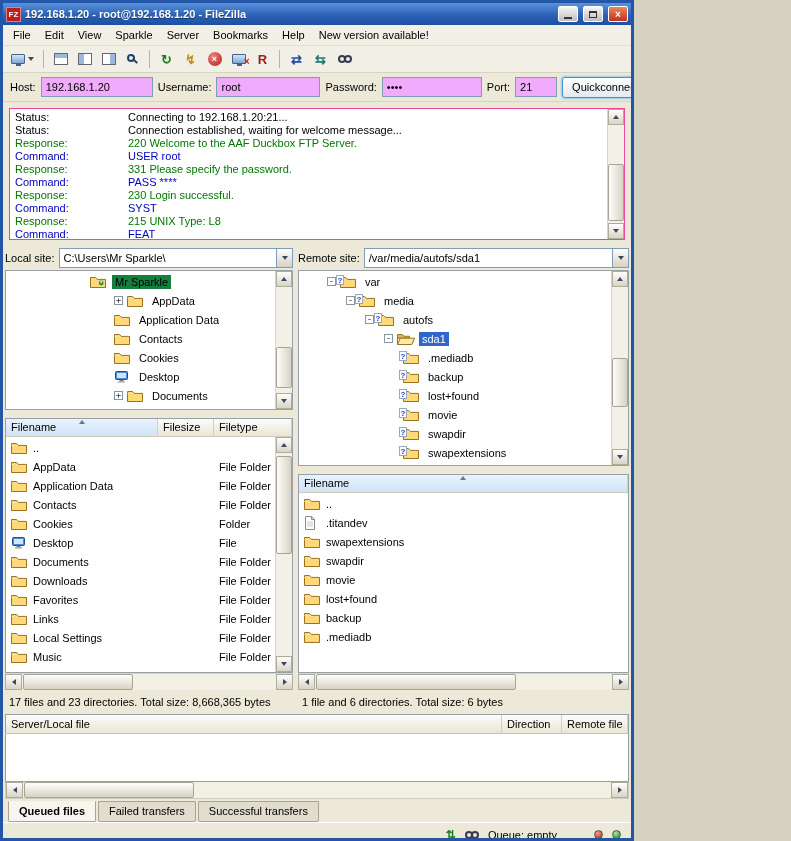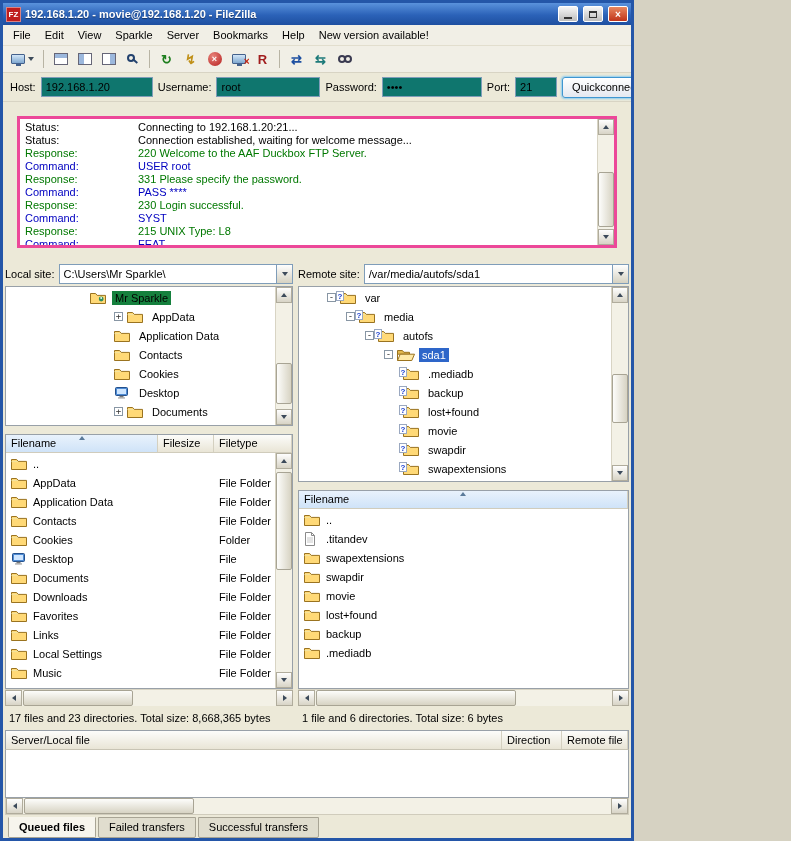--- a/index.html
+++ b/index.html
@@ -45,28 +45,28 @@
   .ic-bino i{width:8px;height:8px;border:2px solid #3a3a50;border-radius:50%;display:block}
   .ic-bino i + i{margin-left:-2px}
   .tri{width:0;height:0;display:inline-block}
   .tri-dn{border-left:3px solid transparent;border-right:3px solid transparent;border-top:4px solid #3c4a5a}
   .tri-up{border-left:3px solid transparent;border-right:3px solid transparent;border-bottom:4px solid #3c4a5a}
   .tri-l{border-top:3px solid transparent;border-bottom:3px solid transparent;border-right:4px solid #3c4a5a}
   .tri-r{border-top:3px solid transparent;border-bottom:3px solid transparent;border-left:4px solid #3c4a5a}
 
   
   .quickbar{height:29px;flex:none;display:flex;align-items:center;gap:5px;padding:0 7px;font-size:11px;background:#ece9d8;border-bottom:1px solid #d8d4c4}
-  .qc-input{height:20px;border:1px solid #7f9db9;background:#0f766e;font:11px "Liberation Sans",sans-serif;padding:2px 4px}
+  .qc-input{height:20px;border:1px solid #7f9db9;background:#f0abfc;font:11px "Liberation Sans",sans-serif;padding:2px 4px}
   .qc-btn{height:21px;padding:2px 9px;font:11px "Liberation Sans",sans-serif;background:linear-gradient(#ffffff,#e4e8f0);
     border:1px solid #3f96d0;border-radius:3px;box-shadow:0 0 2px 1px #8ecdf0}
   .qc-drop{width:17px;height:21px;background:linear-gradient(#fdfdfb,#ddd9cb);border:1px solid #969282;border-radius:2px;
     display:flex;align-items:center;justify-content:center}
 
   
-  .log{height:132px;flex:none;background:#fff;border:3px solid #ec4899;margin:14px;position:relative;overflow:hidden;padding:2px 18px 0 0}
+  .log{height:132px;flex:none;background:#fff;border:1px solid #ec4899;margin:6px;position:relative;overflow:hidden;padding:2px 18px 0 0}
   .log-line{display:flex;font-size:11px;line-height:13px;white-space:nowrap}
   .log-prefix{flex:none;width:118px;padding-left:5px}
   .k-status{color:#000}
   .k-command{color:#0000c0}
   .k-response{color:#007800}
 
   
   .vscroll{position:absolute;top:0;right:0;bottom:0;width:17px;background:#f3f1e6;border-left:1px solid #d8d4c4}
   .vbtn{position:absolute;left:0;width:16px;height:16px;background:linear-gradient(#fefefe,#d8d4c6);border:1px solid #b0ac9c;
     display:flex;align-items:center;justify-content:center}
@@ -141,21 +141,21 @@
   .led.red{margin-left:28px}
   .svgic{display:block}
 </style>
 </head>
 <body>
 
 <div class="window">
 
   <div class="titlebar">
     <div class="title-icon">FZ</div>
-    <div class="title-text">192.168.1.20 - movie@192.168.1.20 - FileZilla</div>
+    <div class="title-text">192.168.1.20 - root@192.168.1.20 - FileZilla</div>
     <div class="tb-ctl">
         <span class="ctl-min-glyph"></span>
       </div>
     <div class="tb-ctl">
         <span class="ctl-max-glyph"></span>
       </div>
     <div class="tb-ctl close">
         <span>×</span>
       </div>
   </div>

